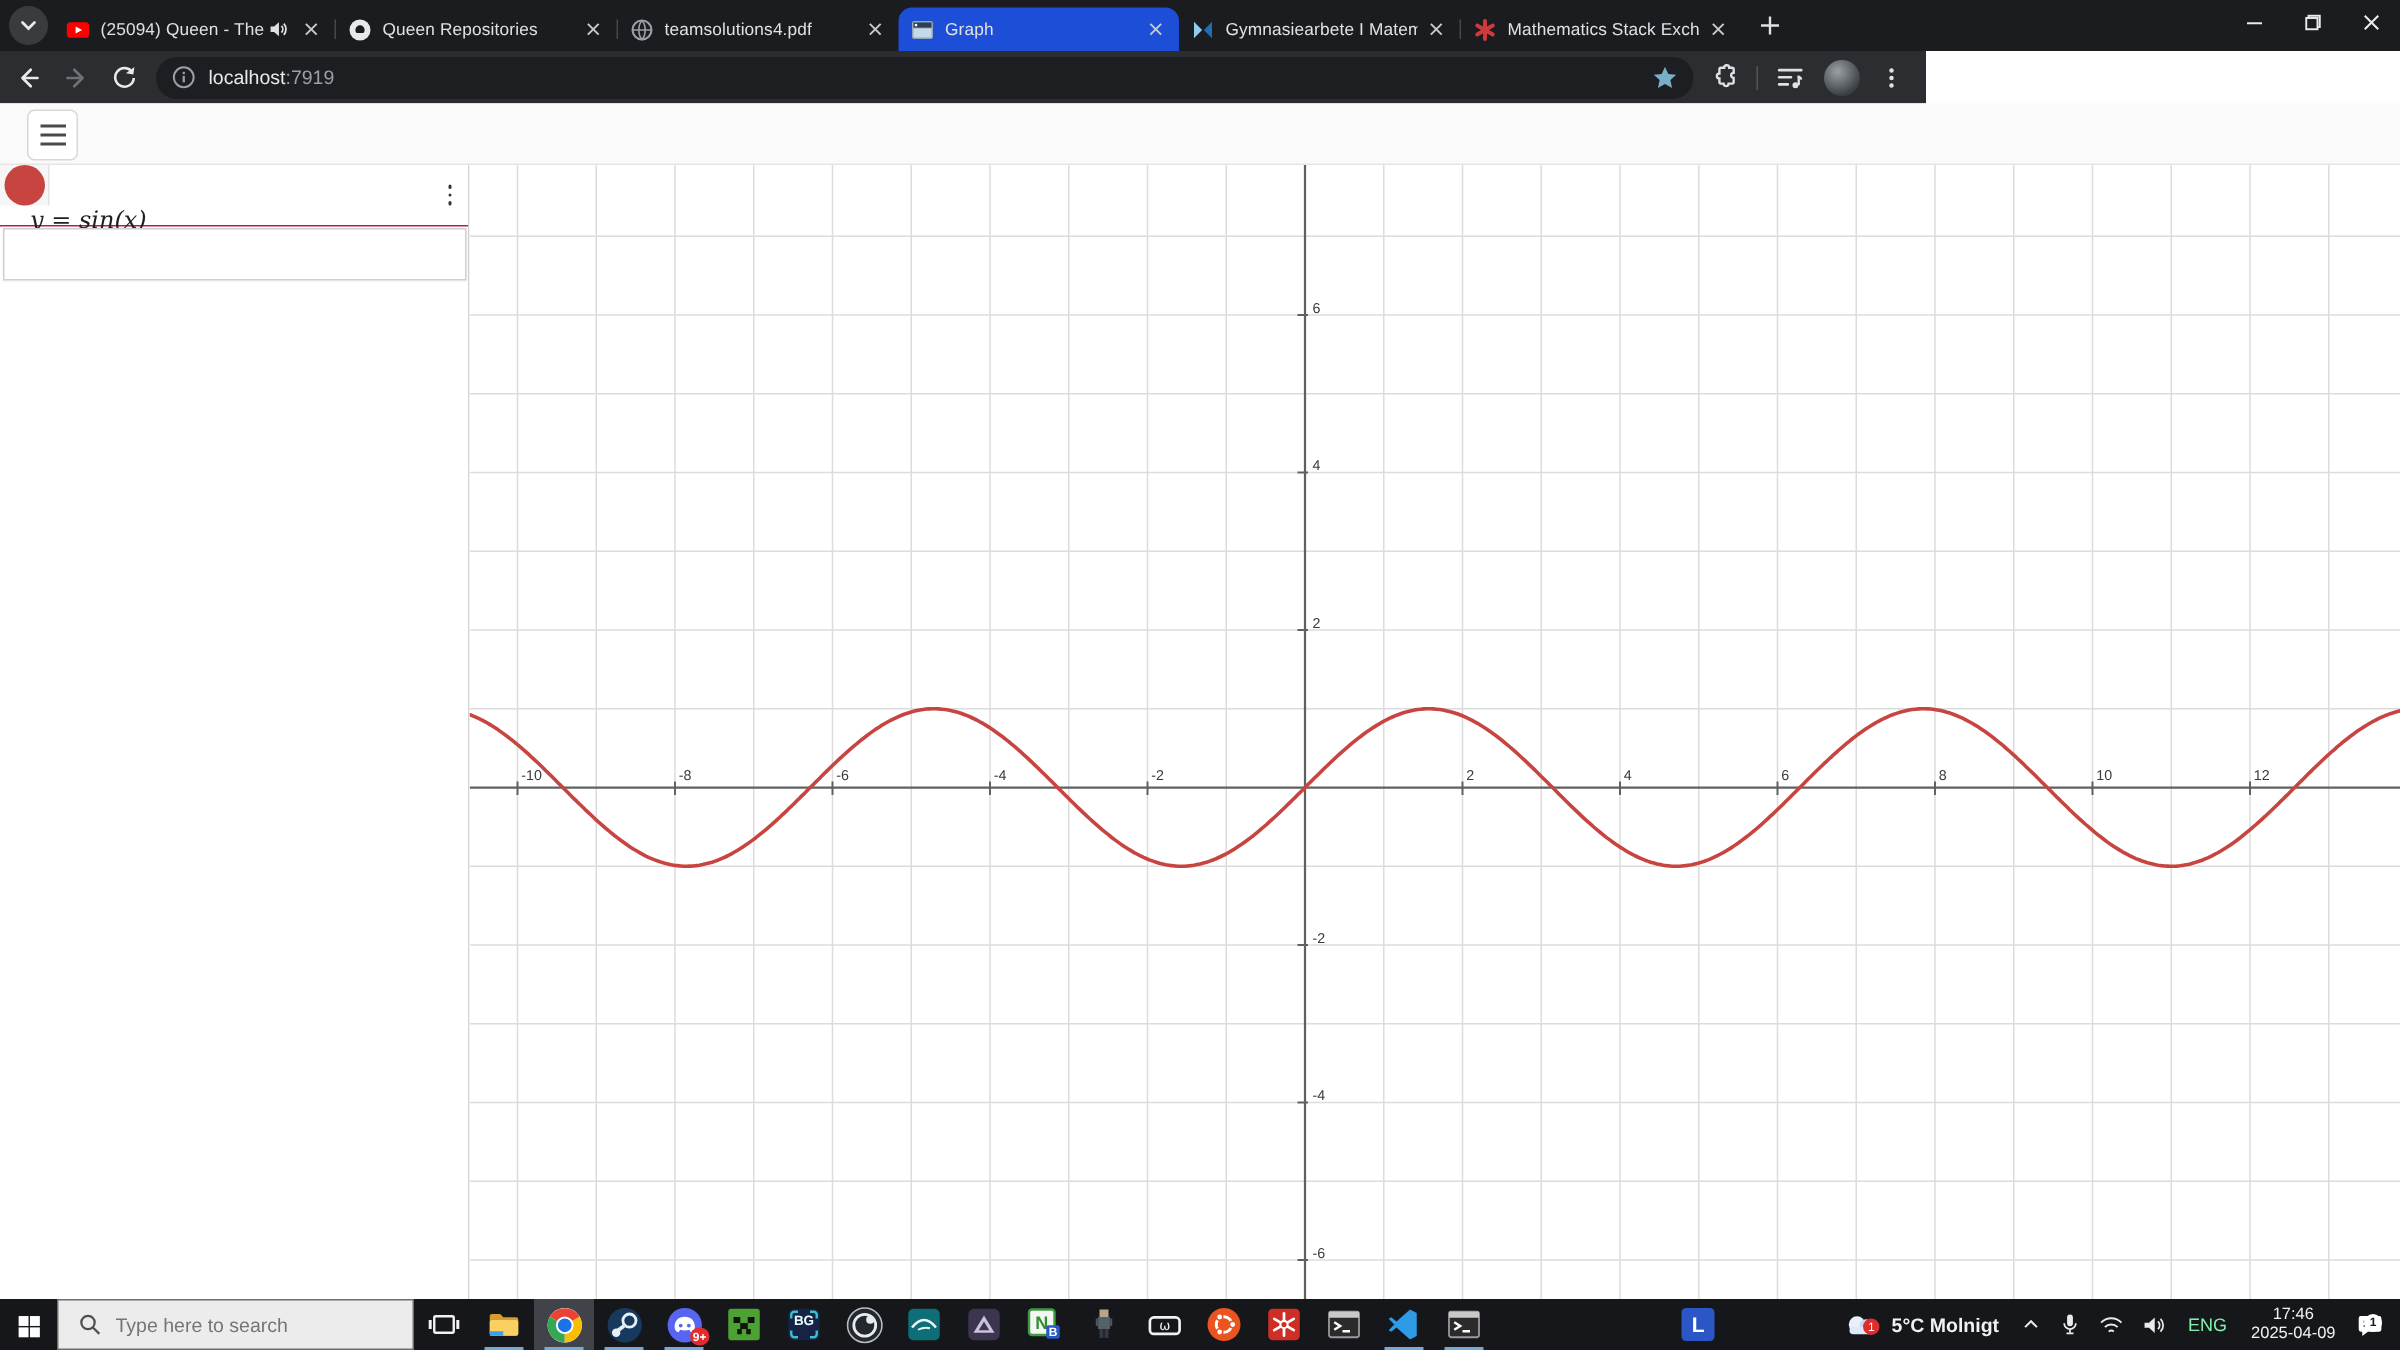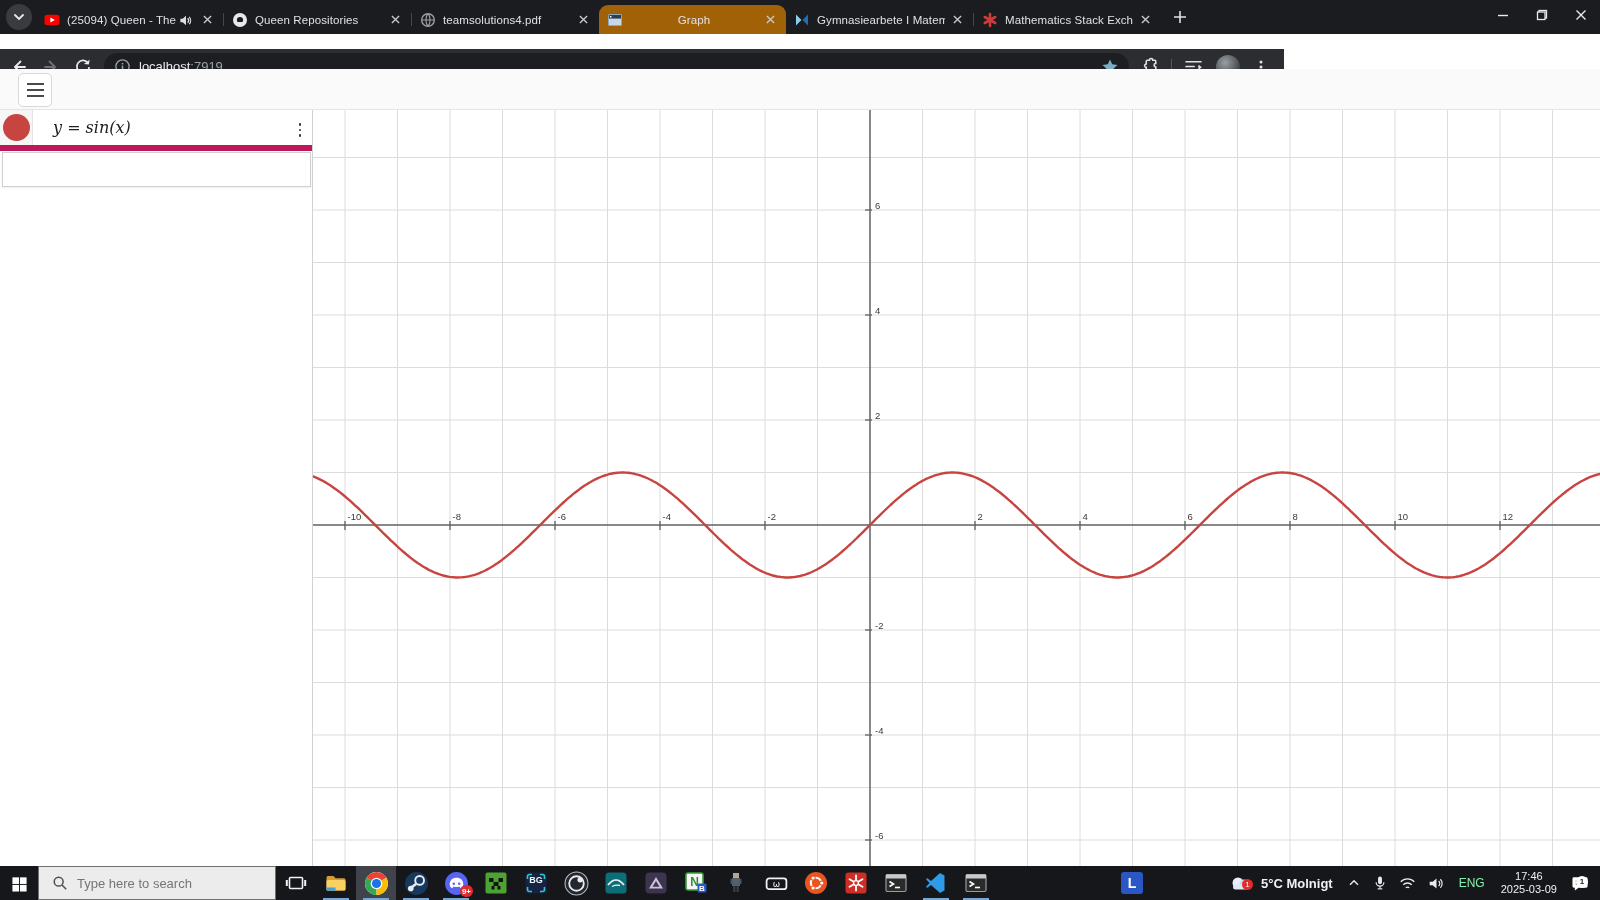--- a/index.html
+++ b/index.html
@@ -3,50 +3,50 @@
 <meta charset="utf-8">
 <style>
   * { margin:0; padding:0; box-sizing:border-box; }
   html,body { width:1600px; height:900px; overflow:hidden; font-family:"Liberation Sans", sans-serif; }
   .stage { position:relative; width:1600px; height:900px; background:#fff; }
 
   
   .tabstrip { position:absolute; left:0; top:0; width:1600px; height:34px; background:#1b1c1f; display:flex; align-items:flex-start; }
   .tab-search-btn { width:26px; height:26px; border-radius:13px; background:#3a3b3f; margin:4px 4px 0 6px; display:flex; align-items:center; justify-content:center; flex:none; }
   .tab { width:187px; height:29px; margin-top:5px; border-radius:9px 9px 0 0; display:flex; align-items:center; padding:0 8px; flex:none; cursor:default; }
-  .tab.active { background:#a16207;text-align:center; }
+  .tab.active { background:#1d4ed8; }
   .tab .fav { width:16px; height:16px; flex:none; margin-right:7px; }
   .tab .t-title { flex:1 1 auto; overflow:hidden; white-space:nowrap; font-size:11.5px; color:#dfe1e5; letter-spacing:.1px; }
   .tab .t-audio { width:14px; height:14px; flex:none; margin:0 2px; }
   .tab .t-close { width:16px; height:16px; flex:none; margin-left:4px; display:flex; align-items:center; justify-content:center; border-radius:8px; }
   .tab-sep { width:1px; height:13px; margin-top:13px; background:#46474b; flex:none; }
   .newtab-btn { width:26px; height:26px; margin:4px 0 0 6px; display:flex; align-items:center; justify-content:center; border-radius:13px; flex:none; }
   .win-controls { position:absolute; right:0; top:0; height:34px; display:flex; }
   .win-btn { width:39px; height:30px; display:flex; align-items:center; justify-content:center; }
 
   
-  .addressbar { position:absolute; left:0; top:49px; width:1284px; height:35px; background:#2c2d31; display:flex; align-items:center; }
+  .addressbar { position:absolute; left:0; top:34px; width:1284px; height:35px; background:#2c2d31; display:flex; align-items:center; }
   .nav-btn { width:26px; height:26px; margin-left:6px; display:flex; align-items:center; justify-content:center; border-radius:13px; flex:none; }
   .omnibox { flex:1 1 auto; height:28px; margin-left:8px; background:#1d1e21; border-radius:14px; display:flex; align-items:center; padding:0 10px; }
   .omnibox .host { font-size:13px; color:#e8eaed; margin-left:8px; }
   .omnibox .port { font-size:13px; color:#9aa0a6; }
   .omnibox .spacer { flex:1 1 auto; }
   .ab-icon { width:26px; height:26px; display:flex; align-items:center; justify-content:center; flex:none; margin-left:8px; }
   .ab-sep { width:1px; height:16px; background:#55565a; margin-left:8px; flex:none; }
   .avatar { width:24px; height:24px; border-radius:50%; background:radial-gradient(circle at 38% 32%, #9aa0a6, #3c4043 72%); flex:none; margin-left:10px; }
   .last-pad { width:10px; flex:none; }
 
   
   .page { position:absolute; left:0; top:69px; width:1600px; height:797px; background:#fff; }
   .app-toolbar { position:absolute; left:0; top:0; width:1600px; height:41px; background:#fafafa; border-bottom:1px solid #e5e5e5; }
   .hamburger { position:absolute; left:18px; top:4px; width:34px; height:34px; background:#fff; border:1px solid #d8d8d8; border-radius:5px; display:flex; flex-direction:column; justify-content:center; gap:4px; align-items:center; }
   .hamburger .bar { width:17px; height:2px; background:#4a4a4a; }
 
   .sidebar { position:absolute; left:0; top:41px; width:313px; height:756px; background:#fff; border-right:1px solid #d2d2d2; }
-  .expr-row { position:relative; height:41px; border-bottom:6px solid #be185d; display:flex; }
+  .expr-row { position:relative; height:41px; border-bottom:1px solid #be185d; display:flex;flex-direction:column; }
   .expr-gutter { width:33px; background:#f6f6f6; border-right:1px solid #e4e4e4; display:flex; align-items:center; justify-content:center; }
   .expr-dot { width:27px; height:27px; border-radius:50%; }
   .expr-body { flex:1; display:flex; align-items:center; padding-left:20px; }
   .expr-math { font-family:"DejaVu Serif", serif; font-style:italic; font-size:16px; color:#202020; }
   .expr-kebab { position:absolute; right:8px; top:13px; width:8px; display:flex; flex-direction:column; gap:3px; align-items:center; }
   .expr-kebab i { width:2.5px; height:2.5px; border-radius:50%; background:#333; }
   .expr-new { position:absolute; left:2px; top:42px; width:309px; height:35px; background:#fff; border:1px solid #cfcfcf; box-shadow:0 1px 2px rgba(0,0,0,.07); }
 
   .graph-area { position:absolute; left:313px; top:41px; width:1287px; height:756px; background:#fff; overflow:hidden; }
   .graph-area svg { display:block; }
@@ -593,21 +593,21 @@
       </div>
       <div class="tray-item">
         <svg width="17" height="15" viewBox="0 0 20 16">
             <path d="M2 6 h3.5 L10 2 v12 L5.5 10 H2 Z" fill="#e8eaed"></path>
             <path d="M12.5 5 a4 4 0 0 1 0 6 M14.5 3 a7 7 0 0 1 0 10" fill="none" stroke="#e8eaed" stroke-width="1.4"></path>
           </svg>
       </div>
       <div class="tray-lang">ENG</div>
       <div class="tray-clock">
         <div>17:46</div>
-        <div>2025-03-09</div>
+        <div>2025-04-09</div>
       </div>
       <div class="tray-item" style="padding-right:10px;">
         <span style="position:relative; display:inline-flex;">
           <svg width="19" height="17" viewBox="0 0 20 18">
               <path d="M3 2.5 h13 a1.5 1.5 0 0 1 1.5 1.5 v8 a1.5 1.5 0 0 1 -1.5 1.5 h-8 l-4 3 v-3 H3 a1.5 1.5 0 0 1 -1.5 -1.5 v-8 A1.5 1.5 0 0 1 3 2.5 Z" fill="#fff"></path>
               <g stroke="#16171b" stroke-width="1.2">
                 <line x1="5" y1="6.5" x2="15" y2="6.5"></line>
                 <line x1="5" y1="9.5" x2="12" y2="9.5"></line>
               </g>
             </svg>

